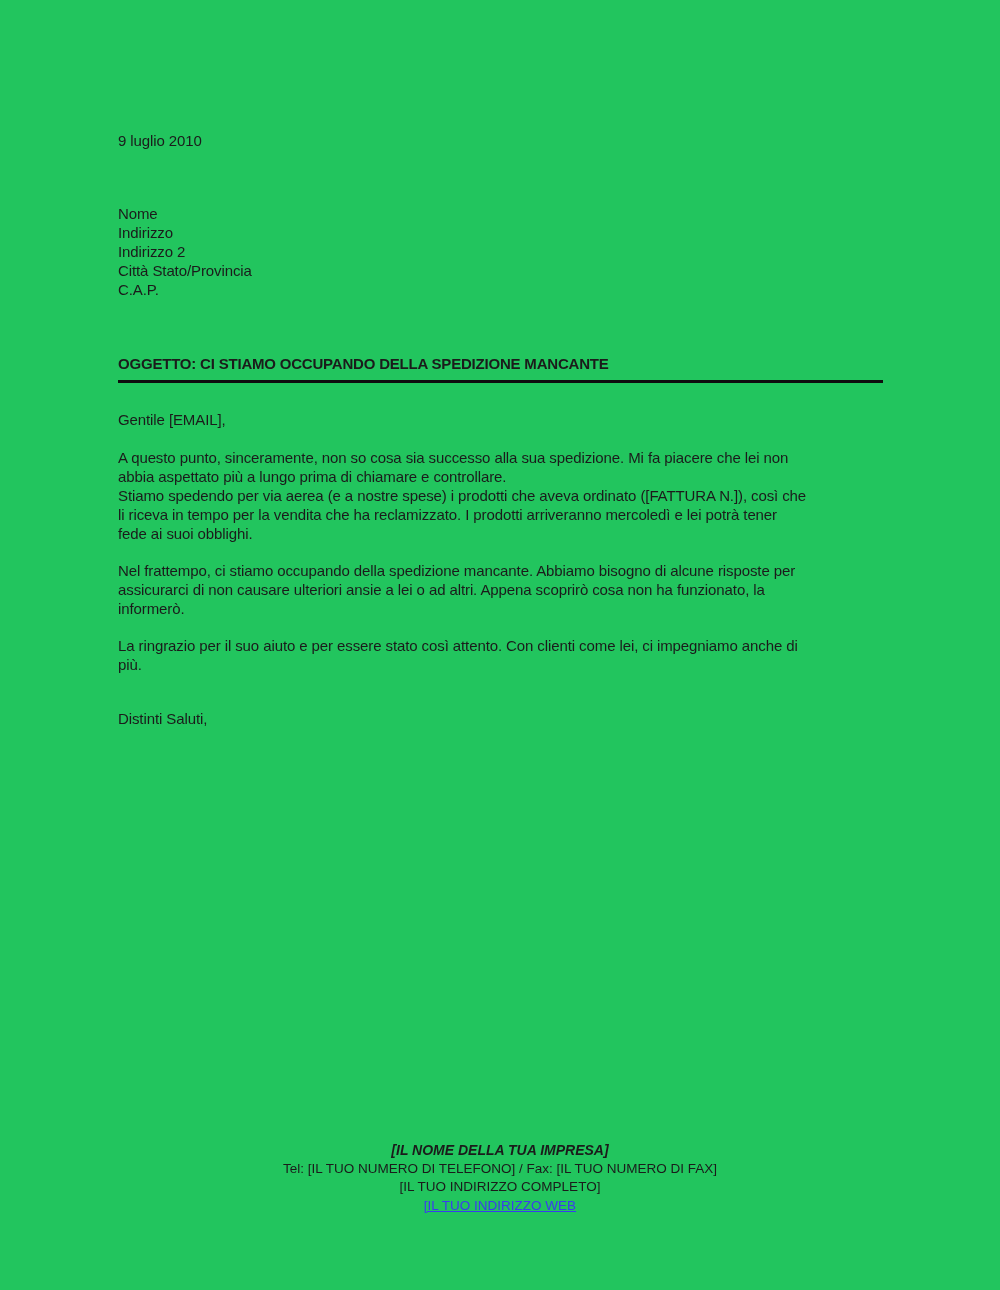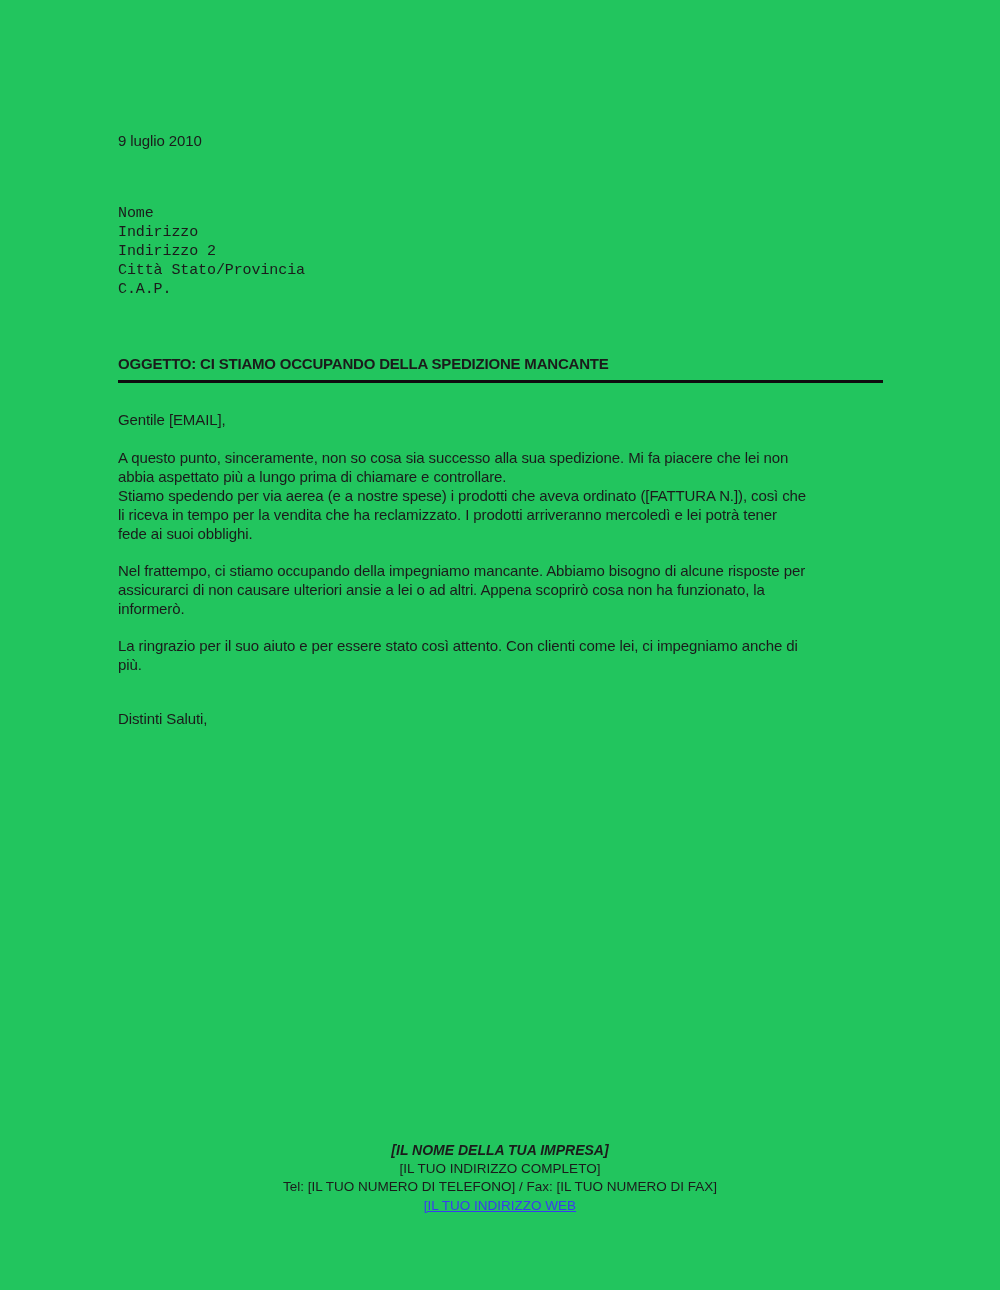--- a/index.html
+++ b/index.html
@@ -17,21 +17,21 @@
     overflow: hidden;
   }
   .block {
     position: absolute;
     font-size: 15px;
     line-height: 19px;
     white-space: pre-line;
     letter-spacing: -0.1px;
   }
   .date-block     { left: 118px; top: 131px; }
-  .recipient-block{ left: 118px; top: 204px; font-family: Liberation Mono, monospace; }
+  .recipient-block{ left: 118px; top: 204px; }
   .subject-block  { left: 118px; top: 354px; font-weight: bold; letter-spacing: -0.2px; }
   .subject-rule   { position: absolute; left: 118px; top: 380px; width: 765px; height: 3px; background: #0e0e0e; }
   .greeting-block { left: 118px; top: 410px; }
   .para-1         { left: 118px; top: 448px; width: 830px; }
   .para-2         { left: 118px; top: 561px; width: 830px; }
   .para-3         { left: 118px; top: 636px; width: 830px; }
   .closing-block  { left: 118px; top: 709px; }
   .signature-block{ left: 118px; top: 804px; }
   .footer {
     position: absolute;
@@ -67,32 +67,32 @@
   <div class="subject-rule"></div>
 
   <div class="block greeting-block">Gentile [EMAIL],</div>
 
   <div class="block para-1">A questo punto, sinceramente, non so cosa sia successo alla sua spedizione. Mi fa piacere che lei non
 abbia aspettato più a lungo prima di chiamare e controllare.
 Stiamo spedendo per via aerea (e a nostre spese) i prodotti che aveva ordinato ([FATTURA N.]), così che
 li riceva in tempo per la vendita che ha reclamizzato. I prodotti arriveranno mercoledì e lei potrà tener
 fede ai suoi obblighi.</div>
 
-  <div class="block para-2">Nel frattempo, ci stiamo occupando della impegniamo mancante. Abbiamo bisogno di alcune risposte per
+  <div class="block para-2">Nel frattempo, ci stiamo occupando della spedizione mancante. Abbiamo bisogno di alcune risposte per
 assicurarci di non causare ulteriori ansie a lei o ad altri. Appena scoprirò cosa non ha funzionato, la
 informerò.</div>
 
   <div class="block para-3">La ringrazio per il suo aiuto e per essere stato così attento. Con clienti come lei, ci impegniamo anche di
 più.</div>
 
   <div class="block closing-block">Distinti Saluti,</div>
 
 
   <div class="footer">
     <div class="footer-company footer-line">[IL NOME DELLA TUA IMPRESA]</div>
+    <div class="footer-line">Tel: [IL TUO NUMERO DI TELEFONO] / Fax: [IL TUO NUMERO DI FAX]</div>
     <div class="footer-line">[IL TUO INDIRIZZO COMPLETO]</div>
-    <div class="footer-line">Tel: [IL TUO NUMERO DI TELEFONO] / Fax: [IL TUO NUMERO DI FAX]</div>
     <div class="footer-line">
       <a class="footer-link" href="#">[IL TUO INDIRIZZO WEB</a>
     </div>
   </div>
 
 </div>
 
 </body></html>

